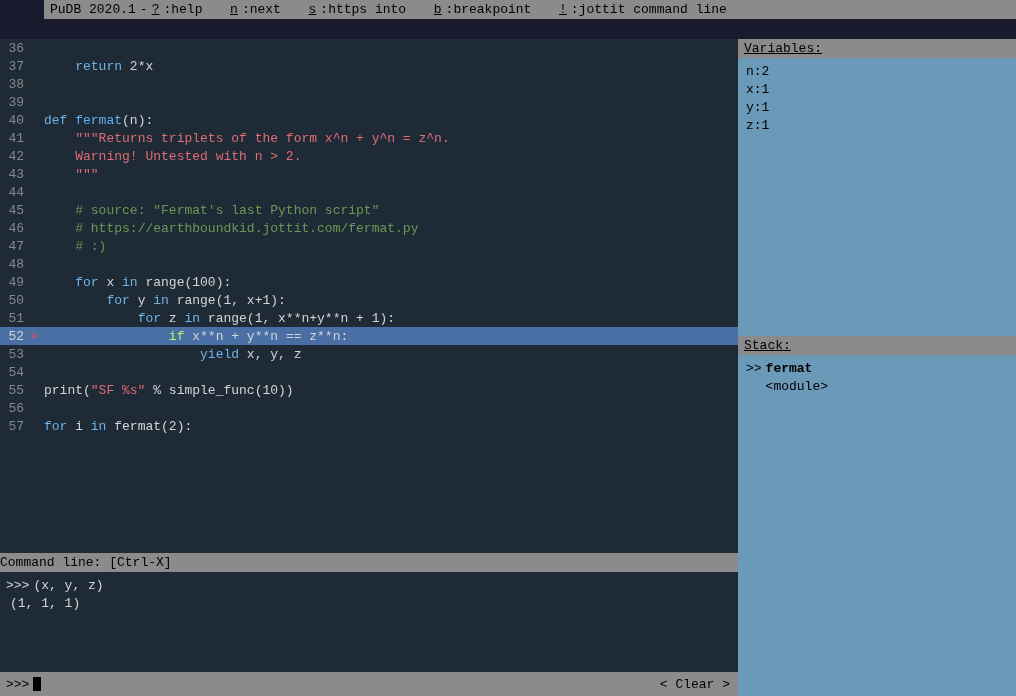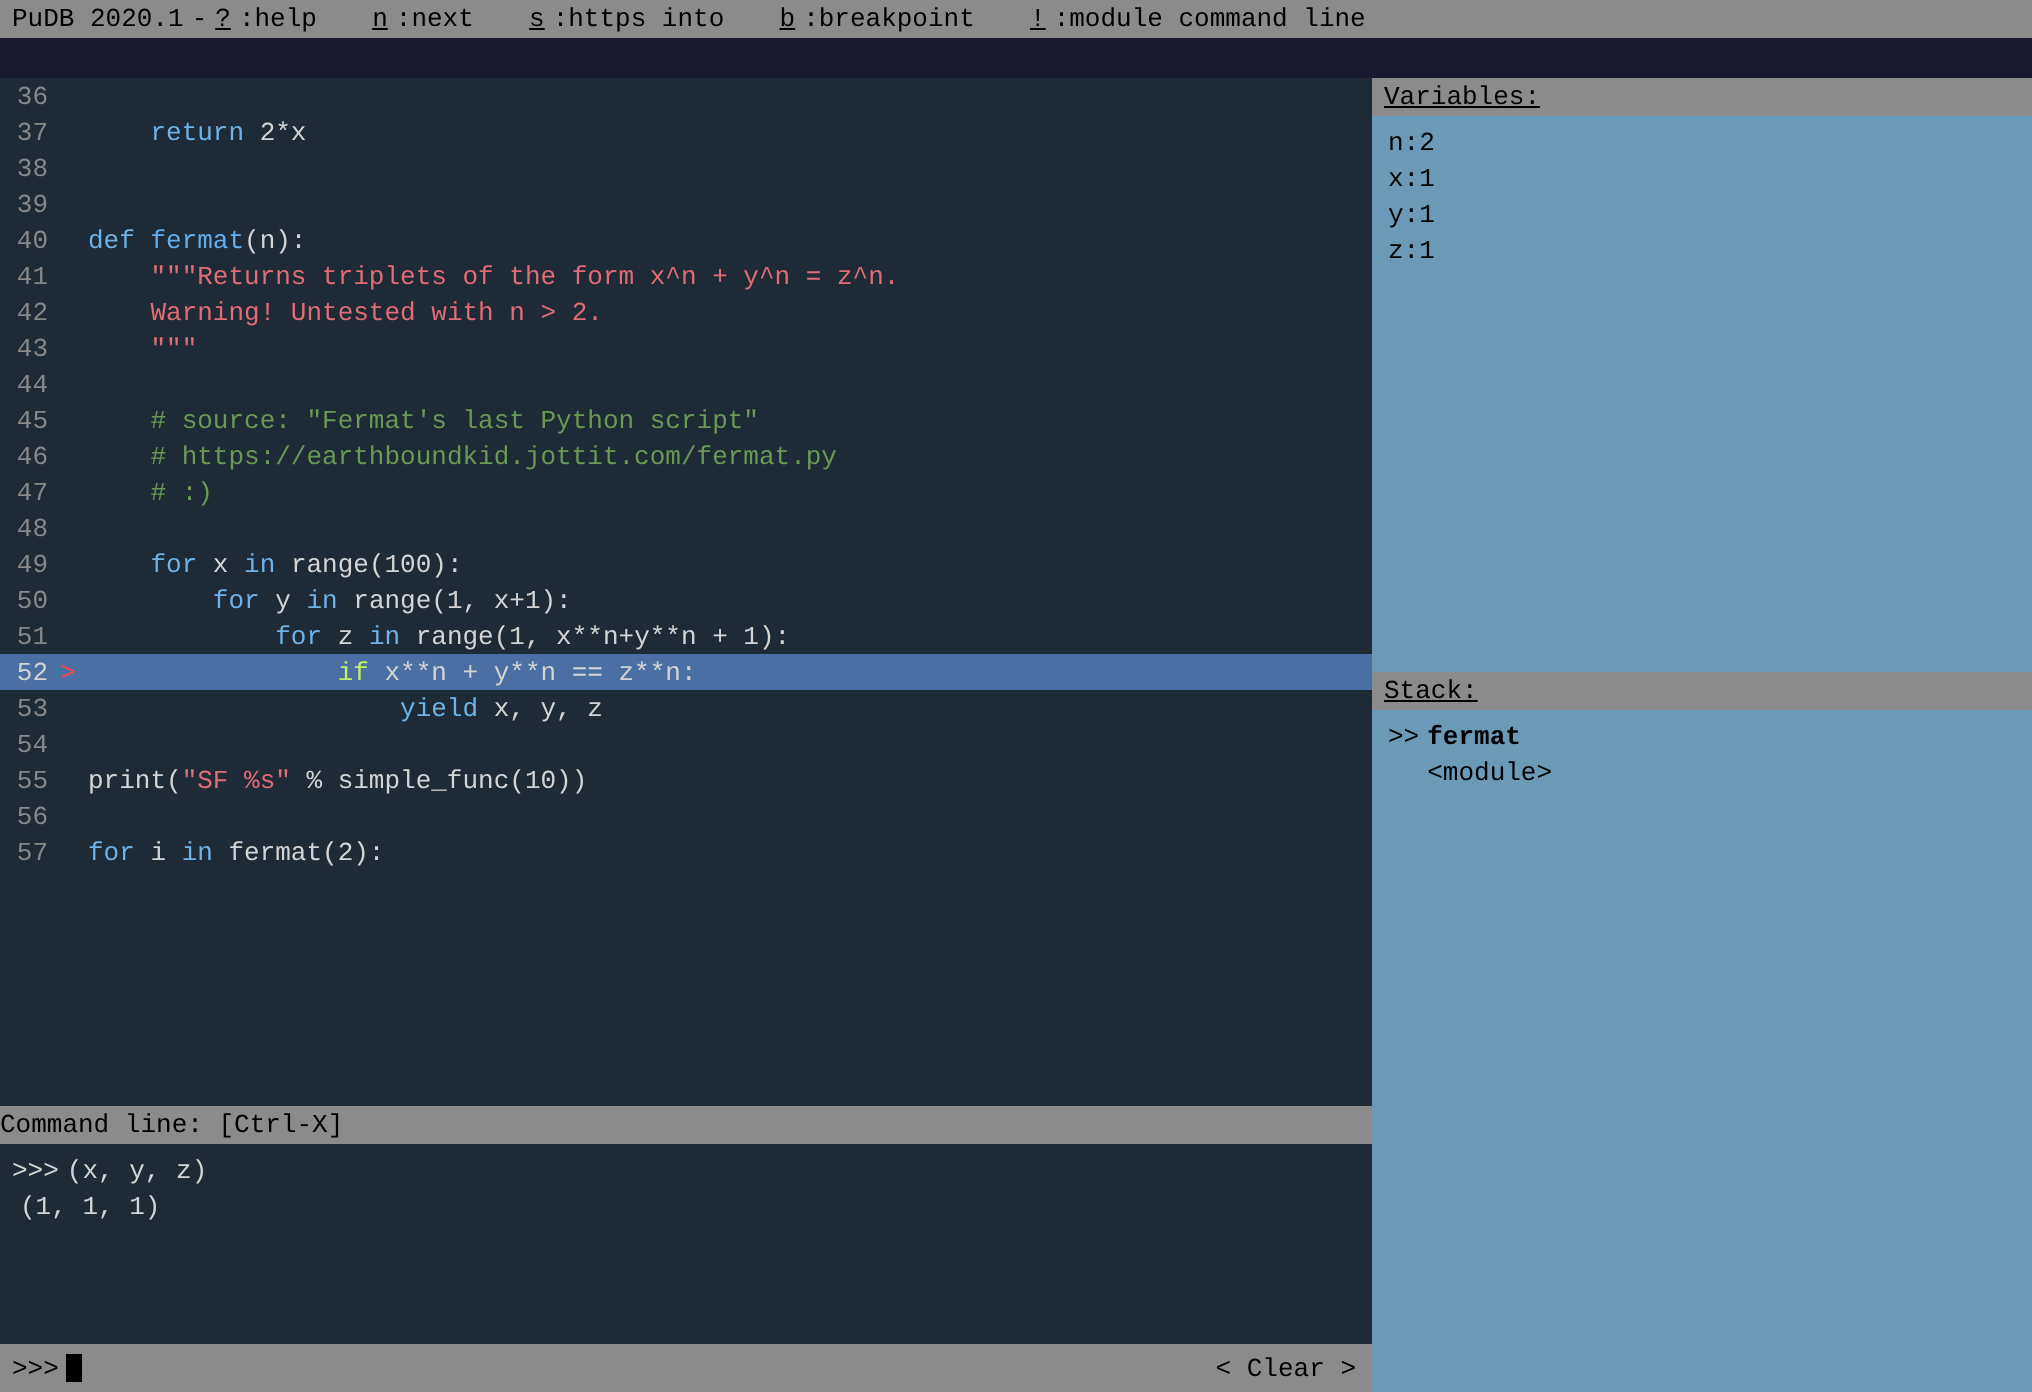--- a/index.html
+++ b/index.html
@@ -18,20 +18,21 @@
     #menubar {
       background: #8b8b8b;
       color: #000;
       padding: 2px 6px;
       font-size: 13px;
       white-space: nowrap;
       flex-shrink: 0;
       display: flex;
       align-items: center;
       gap: 0;
+      margin-left: 44px;
     }
     #menubar span {
       margin-right: 4px;
     }
     .menu-key {
       text-decoration: underline;
     }
 
     
     #main {
@@ -163,21 +164,21 @@
       color: #000;
       border: none;
       padding: 2px 8px;
       font-family: 'Courier New', Courier, monospace;
       font-size: 13px;
       cursor: pointer;
     }
 
     
     #right-panel {
-      width: 330px;
+      width: 278px;
       display: flex;
       flex-direction: column;
       background: #6b9ab8;
       flex-shrink: 0;
     }
 
     .right-section {
       display: flex;
       flex-direction: column;
     }
@@ -251,21 +252,21 @@
   <span>&nbsp;&nbsp;</span>
   <span style="cursor:pointer;">
     <span class="menu-key">s</span><span>:https into</span>
   </span>
   <span>&nbsp;&nbsp;</span>
   <span style="cursor:pointer;">
     <span class="menu-key">b</span><span>:breakpoint</span>
   </span>
   <span>&nbsp;&nbsp;</span>
   <span style="cursor:pointer;">
-    <span class="menu-key">!</span><span>:module command line</span>
+    <span class="menu-key">!</span><span>:jottit command line</span>
   </span>
 </div>
 
 <div id="main">
 
   <div id="code-panel">
     <div id="code-area">
       <ul class="code-lines">
 
         <li class="code-line">

